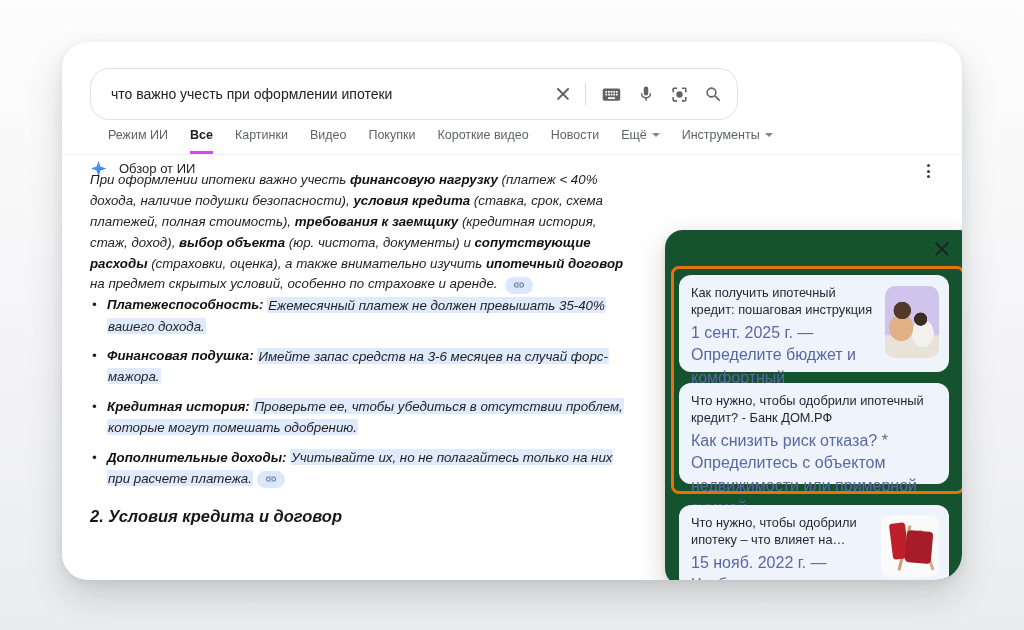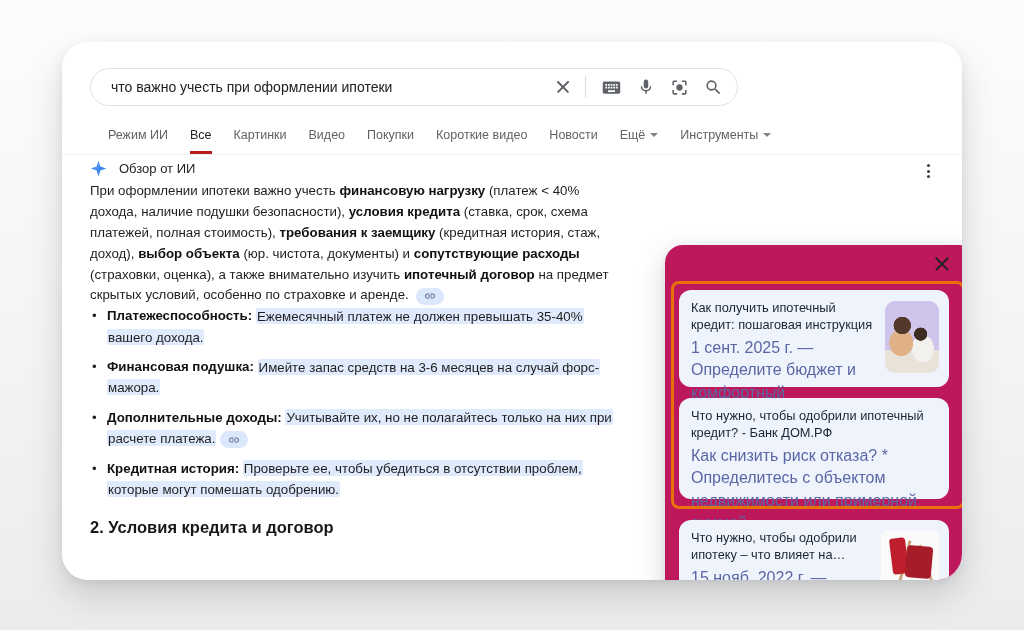--- a/index.html
+++ b/index.html
@@ -12,21 +12,21 @@
 
   
   .window {
     position:absolute; left:62px; top:42px; width:900px; height:538px;
     background:#fff; border-radius:26px; overflow:hidden;
     box-shadow:0 16px 34px rgba(60,64,67,.20), 0 3px 8px rgba(60,64,67,.08);
   }
 
   
   .searchbar {
-    position:absolute; left:28px; top:26px; width:648px; height:38px;
+    position:absolute; left:28px; top:26px; width:648px; height:52px;
     border:1px solid #dfe1e5; border-radius:19px; background:#fff;
     display:flex; align-items:center; padding:0 14px 0 20px;
   }
   .query { flex:1; font-size:14px; color:#202124; white-space:nowrap; overflow:hidden; }
   .sb-icons { display:flex; align-items:center; gap:15px; }
   .sb-icons svg { display:block; }
   .icon-btn { cursor:pointer; display:flex; align-items:center; justify-content:center; }
   .vdivider { width:1px; height:22px; background:#dadce0; }
   .xglyph { position:relative; width:14px; height:14px; display:inline-block; }
   .xglyph::before,.xglyph::after {
@@ -35,52 +35,52 @@
   }
   .xglyph::before { transform:rotate(45deg); }
   .xglyph::after  { transform:rotate(-45deg); }
 
   
   .tabs {
     position:absolute; left:30px; top:86px; right:28px; height:24px;
     display:flex; align-items:flex-start; gap:22px; font-size:12.5px; color:#5f6368;margin-left:16px;
   }
   .tab { display:flex; align-items:center; gap:5px; padding-bottom:9px; cursor:pointer; white-space:nowrap; }
-  .tab.active { color:#202124; font-weight:400; border-bottom:3px solid #b91c1c; }
+  .tab.active { color:#202124; font-weight:700; border-bottom:3px solid #d946ef; }
   .caret { width:0; height:0; border-left:4px solid transparent; border-right:4px solid transparent; border-top:4px solid #80868b; }
   .tabs-divider { position:absolute; left:0; right:0; top:112px; height:1px; background:#f0f1f3; }
 
   
   .ai-header { position:absolute; left:28px; top:118px; display:flex; align-items:center; gap:12px; }
   .ai-label { font-size:13px; color:#1f1f1f; }
   .kebab { display:flex; flex-direction:column; gap:2.5px; cursor:pointer; padding:2px; }
   .kebab i { width:3px; height:3px; border-radius:50%; background:#3c4043; display:block; }
   .window > .kebab { position:absolute; right:30px; top:120px; }
 
   
   .col {
-    position:absolute; left:28px; top:139px; width:534px;
-    font-size:13.3px; line-height:1.57; color:#1f1f1f;
+    position:absolute; left:28px; top:128px; width:534px;
+    font-size:13.3px; line-height:1.57; color:#1f1f1f;font-style:italic;
   }
   .col b { font-weight:700; color:#111; }
   .sec-heading { font-size:16.5px; font-weight:700; color:#17181a; margin:17px 0 10px; line-height:1.25; }
   ul.points { list-style:none; }
   ul.points li { position:relative; padding-left:17px; margin-bottom:9px; }
   ul.points li::before { content:"•"; position:absolute; left:2px; top:0; color:#1f1f1f; }
   .hl { background:#dfeafc; border-radius:2px; padding:.5px 1px; box-decoration-break:clone; -webkit-box-decoration-break:clone; }
   .cite-pill {
     display:inline-flex; align-items:center; justify-content:center;
     background:#dbe7fb; border-radius:10px; padding:2.5px 8px; margin-left:4px;
     vertical-align:-3px; cursor:pointer;
   }
 
   
   .panel {
-    position:absolute; left:603px; top:203px; width:312px; height:356px;
-    background:#be185d; border-radius:18px; overflow:hidden;
+    position:absolute; left:603px; top:188px; width:312px; height:356px;
+    background:#14532d; border-radius:18px; overflow:hidden;
     box-shadow:0 10px 28px rgba(60,64,67,.22), 0 2px 6px rgba(60,64,67,.10);
   }
   .panel-close { position:absolute; top:11px; right:27px; width:16px; height:16px; cursor:pointer; }
   .panel-close::before,.panel-close::after {
     content:""; position:absolute; left:-1px; top:7px; width:18px; height:1.8px;
     background:#202124; border-radius:1px;
   }
   .panel-close::before { transform:rotate(45deg); }
   .panel-close::after  { transform:rotate(-45deg); }
 
@@ -216,26 +216,26 @@
   <div class="col">
     <p><span>При оформлении ипотеки важно учесть </span><b>финансовую нагрузку</b><span> (платеж &lt; 40% дохода, наличие подушки безопасности), </span><b>условия кредита</b><span> (ставка, срок, схема платежей, полная стоимость), </span><b>требования к заемщику</b><span> (кредитная история, стаж, доход), </span><b>выбор объекта</b><span> (юр. чистота, документы) и </span><b>сопутствующие расходы</b><span> (страховки, оценка), а также внимательно изучить </span><b>ипотечный договор</b><span> на предмет скрытых условий, особенно по страховке и аренде. </span><span class="cite-pill">
           <svg width="12" height="12" viewBox="0 0 24 24" fill="#5f7393">
             <path d="M3.9 12a3.1 3.1 0 0 1 3.1-3.1h4V7H7a5 5 0 0 0 0 10h4v-1.9H7A3.1 3.1 0 0 1 3.9 12zM8 13h8v-2H8v2zm9-6h-4v1.9h4a3.1 3.1 0 0 1 0 6.2h-4V17h4a5 5 0 0 0 0-10z"></path>
           </svg>
         </span></p>
 
     <ul class="points">
       <li><b>Платежеспособность:</b> <span class="hl">Ежемесячный платеж не должен превышать 35-40% вашего дохода.</span></li>
       <li><b>Финансовая подушка:</b> <span class="hl">Имейте запас средств на 3-6 месяцев на случай форс-мажора.</span></li>
+      <li><b>Кредитная история:</b> <span class="hl">Проверьте ее, чтобы убедиться в отсутствии проблем, которые могут помешать одобрению.</span></li>
       <li><b>Дополнительные доходы:</b> <span class="hl">Учитывайте их, но не полагайтесь только на них при расчете платежа.</span><span class="cite-pill">
             <svg width="12" height="12" viewBox="0 0 24 24" fill="#5f7393">
               <path d="M3.9 12a3.1 3.1 0 0 1 3.1-3.1h4V7H7a5 5 0 0 0 0 10h4v-1.9H7A3.1 3.1 0 0 1 3.9 12zM8 13h8v-2H8v2zm9-6h-4v1.9h4a3.1 3.1 0 0 1 0 6.2h-4V17h4a5 5 0 0 0 0-10z"></path>
             </svg>
           </span></li>
-      <li><b>Кредитная история:</b> <span class="hl">Проверьте ее, чтобы убедиться в отсутствии проблем, которые могут помешать одобрению.</span></li>
     </ul>
 
     <div class="sec-heading">2. Условия кредита и договор</div>
 
   </div>
 
   <div class="panel">
     <span class="panel-close"></span>
 
     <div class="src-card card1">

